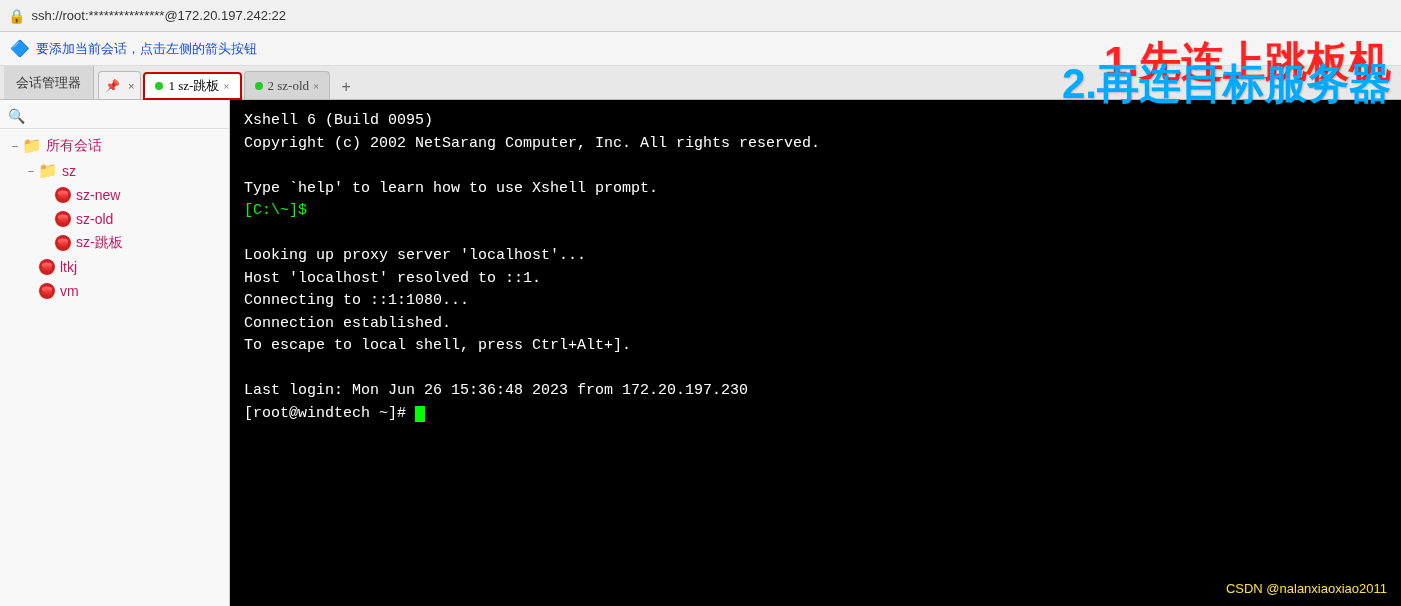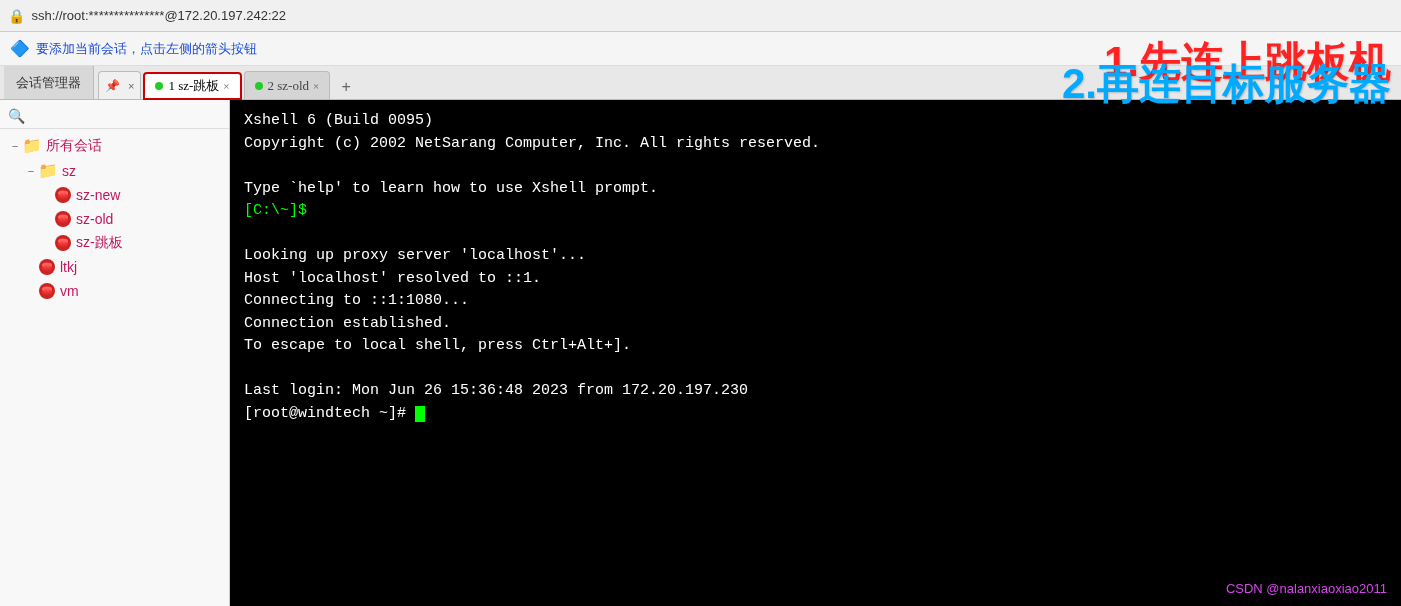--- a/index.html
+++ b/index.html
@@ -275,21 +275,21 @@
       animation: blink 1s step-end infinite;
     }
     @keyframes blink {
       50% { opacity: 0; }
     }
 
     .watermark {
       position: absolute;
       bottom: 8px;
       right: 14px;
-      color: #d946ef;
+      color: #fde047;
       font-size: 13px;
       font-family: Arial, sans-serif;
     }
   </style>
 </head>
 <body>
 
 <div class="title-bar">
   <span class="lock-icon">🔒</span>
   <span>ssh://root:***************@172.20.197.242:22</span>

